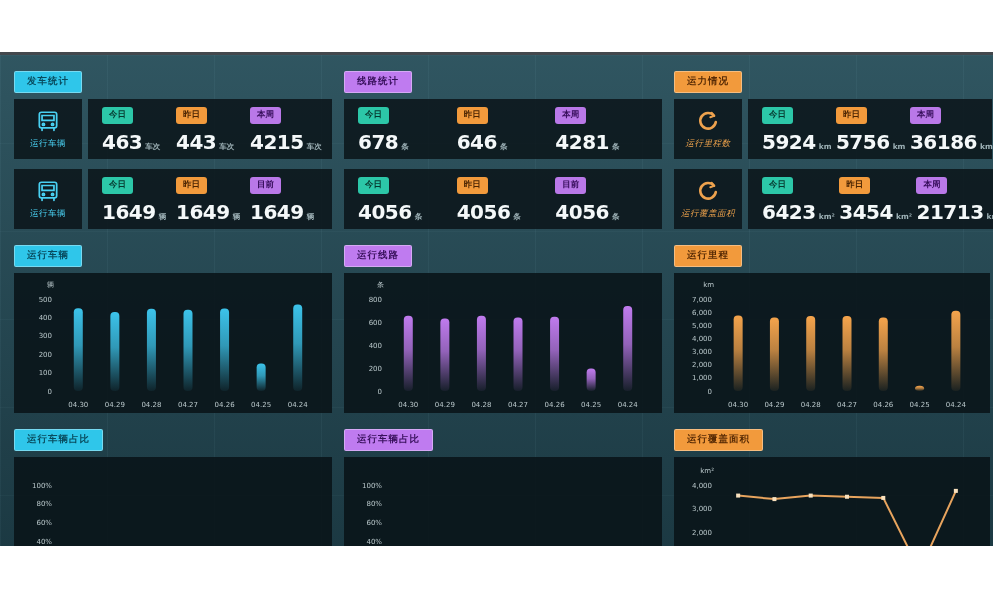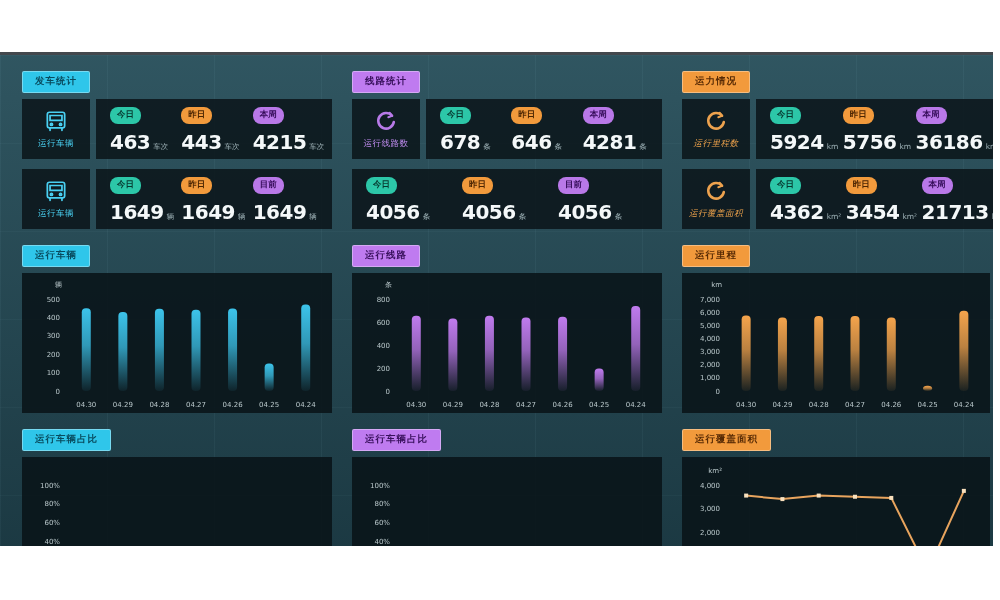--- a/index.html
+++ b/index.html
@@ -12,21 +12,21 @@
     position:absolute;left:0;top:52px;width:993px;height:494px;
     box-sizing:border-box;padding:14px 0 0 14px;overflow:hidden;
     border-top:3px solid #43484d;
     background-color:#21424c;
     background-image:
       linear-gradient(180deg, rgba(86,136,150,0.28), rgba(8,26,34,0.22)),
       repeating-linear-gradient(to right, rgba(150,205,220,0.07) 0 1px, transparent 1px 107px),
       repeating-linear-gradient(to bottom, rgba(150,205,220,0.05) 0 1px, transparent 1px 88px);
   }
   .grid{display:grid;grid-template-columns:318px 318px 316px;column-gap:12px;}
-  .col{min-width:0;margin-left:8px;}
+  .col{min-width:0;}
   .pill{
     display:inline-block;font-size:9.5px;font-weight:bold;letter-spacing:1px;
     padding:3px 12px 4px;border-radius:2px;border:1px solid rgba(255,255,255,0.35);
   }
   .pill.cyan{background:#2fc6ea;color:#084b5e;}
   .pill.purple{background:#bf7bf0;color:#38105c;}
   .pill.orange{background:#f29a3c;color:#572a04;}
   .kpi-row{display:flex;gap:6px;height:60px;margin-top:6px;}
   .kpi-row + .kpi-row{margin-top:10px;}
   .icon-card{
@@ -36,30 +36,30 @@
   .icon{line-height:0;}
   .icon-label{font-size:8.5px;letter-spacing:0.5px;}
   .t-cyan{color:#49d0f2;} .t-purple{color:#c08cf0;} .t-orange{color:#f0a44c;font-style:italic;}
   .values-card{
     flex:1;background:rgba(10,20,25,0.85);
     display:flex;box-sizing:border-box;padding:8px 8px 7px 14px;
   }
   .kpi-group{flex:1;display:flex;flex-direction:column;justify-content:space-between;min-width:0;}
   .badge{
     align-self:flex-start;font-size:8.5px;font-weight:bold;
-    padding:2px 7px 3px;border-radius:8px;
+    padding:2px 7px 3px;border-radius:3px;
   }
   .badge.teal{background:#2cc7a8;color:#073a30;}
   .badge.orange{background:#f29a3c;color:#4d2603;}
   .badge.purple{background:#b978e8;color:#320a56;font-family:Liberation Serif, serif;}
   .kpi-value{
     font-size:20px;font-weight:bold;color:#f4f8f9;letter-spacing:-0.5px;
     white-space:nowrap;line-height:1;
   }
-  .kpi-value .unit{font-size:7.5px;font-weight:normal;color:#9fb3b8;margin-left:3px;letter-spacing:0;}
+  .kpi-value .unit{font-size:7.5px;font-weight:bold;color:#9fb3b8;margin-left:3px;letter-spacing:0;}
   .chart-pill{margin-top:16px;}
   .chart-panel{background:rgba(9,19,24,0.88);margin-top:6px;overflow:hidden;}
   .bar-panel{height:140px;}
   .line-panel{height:118px;}
   .chart-panel text{font-size:7px;fill:#bac8cb;}
 </style>
 </head>
 <body>
 
 <div class="dashboard">
@@ -174,29 +174,20 @@
             <rect x="208.57142857142856" y="93.67999999999999" width="4" height="4" fill="#d6f4fc"></rect>
             <rect x="245.14285714285714" y="112.48" width="4" height="4" fill="#d6f4fc"></rect>
             <rect x="281.71428571428567" y="91.8" width="4" height="4" fill="#d6f4fc"></rect>
           </svg></div>
     </section>
 
     <section class="col">
       <div class="pill purple">线路统计</div>
 
       <div class="kpi-row">
-        <div class="icon-card">
-          <span class="icon">
-            <svg width="26" height="26" viewBox="0 0 24 24" fill="none" stroke="#b87ae8" stroke-width="2.4" stroke-linecap="round">
-              <path d="M17.6 6.2A7.2 7.2 0 1 0 19.2 12"></path>
-              <path d="M15.3 3.4l2.3 3-3.5 1.2" stroke-width="1.8" stroke-linejoin="round"></path>
-            </svg>
-          </span>
-          <span class="icon-label t-purple">运行线路数</span>
-        </div>
         <div class="values-card">
           <div class="kpi-group">
             <span class="badge teal">今日</span>
             <div class="kpi-value"><span>678</span><span class="unit">条</span></div>
           </div>
           <div class="kpi-group">
             <span class="badge orange">昨日</span>
             <div class="kpi-value"><span>646</span><span class="unit">条</span></div>
           </div>
           <div class="kpi-group">
@@ -308,21 +299,21 @@
             <svg width="26" height="26" viewBox="0 0 24 24" fill="none" stroke="#eda24e" stroke-width="2.4" stroke-linecap="round">
               <path d="M17.6 6.2A7.2 7.2 0 1 0 19.2 12"></path>
               <path d="M15.3 3.4l2.3 3-3.5 1.2" stroke-width="1.8" stroke-linejoin="round"></path>
             </svg>
           </span>
           <span class="icon-label t-orange">运行覆盖面积</span>
         </div>
         <div class="values-card">
           <div class="kpi-group">
             <span class="badge teal">今日</span>
-            <div class="kpi-value"><span>4362</span><span class="unit">km²</span></div>
+            <div class="kpi-value"><span>6423</span><span class="unit">km²</span></div>
           </div>
           <div class="kpi-group">
             <span class="badge orange">昨日</span>
             <div class="kpi-value"><span>3454</span><span class="unit">km²</span></div>
           </div>
           <div class="kpi-group">
             <span class="badge purple">本周</span>
             <div class="kpi-value"><span>21713</span><span class="unit">km²</span></div>
           </div>
         </div>

